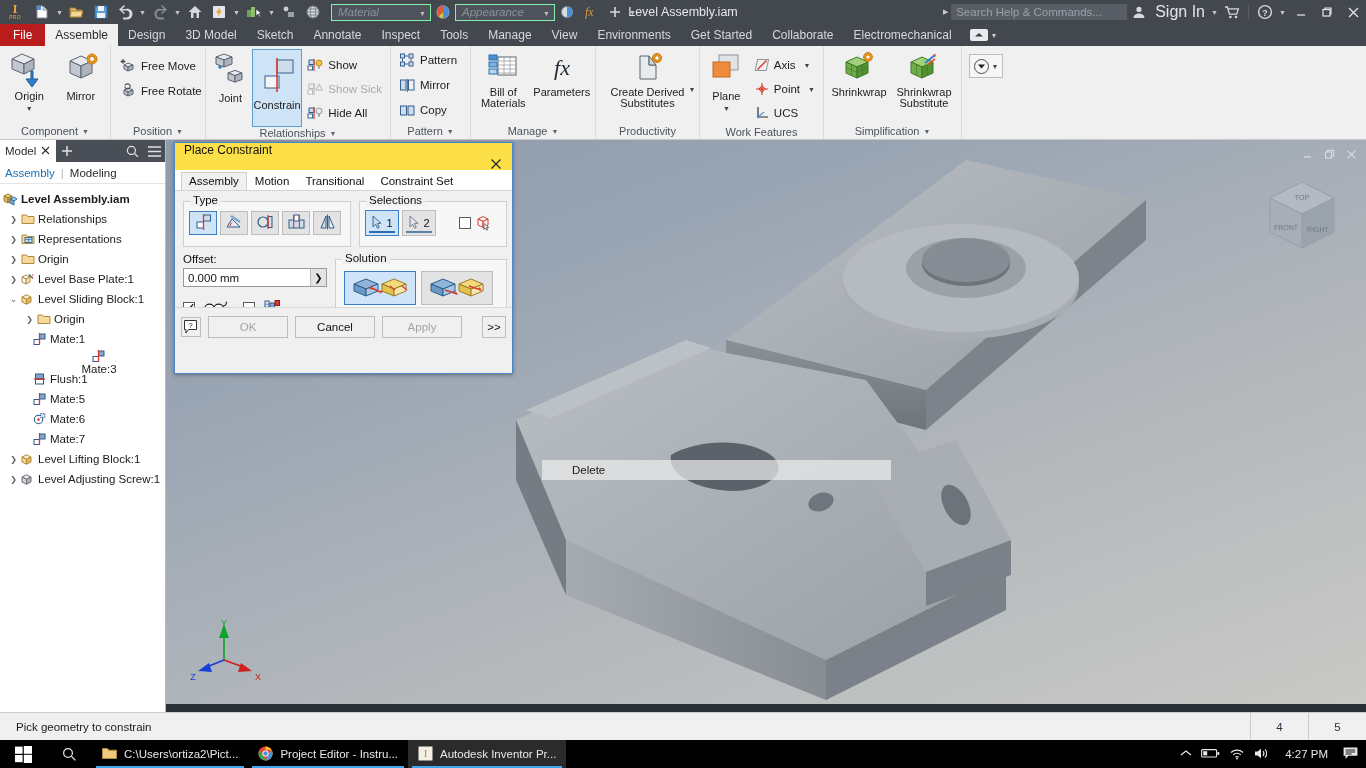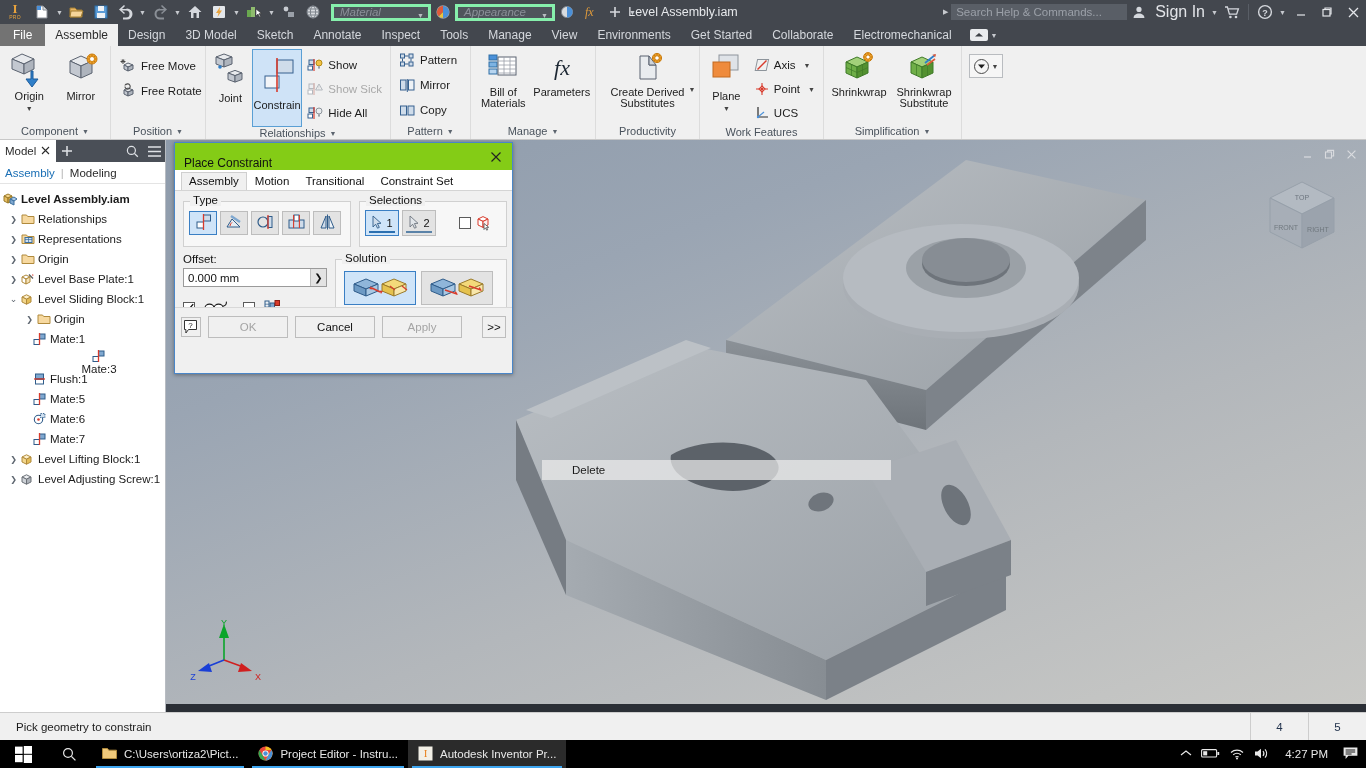--- a/index.html
+++ b/index.html
@@ -27,21 +27,21 @@
     width: 24px; height: 22px; display: flex; align-items: center; justify-content: center;
     color: #d8dade;
   }
   .qat-btn svg { display:block; }
   .qat-caret {
     width: 11px; height: 22px; display: flex; align-items: center; justify-content: center;
     color: #c6c9ce; font-size: 7px;
   }
   .qat-sep { width: 1px; height: 16px; background: #595e66; margin: 0 4px; }
   .qat-combo {
-    height: 17px; background: #4f545c; border: 3px solid #86efac;
+    height: 17px; background: #4f545c; border: 1px solid #86efac;
     display: flex; align-items: center; color: #8b9099;
     font-style: italic; font-size: 11.5px; padding-left: 6px; position: relative;
   }
   .qat-combo .dd { position: absolute; right: 4px; top: 5px; color: #b9bcc2; font-size: 7px; }
   .qat-title {
     position: absolute; left: 0; right: 0; text-align: center;
     color: #e6e8eb; font-size: 12.5px; top: 5px;
   }
   .qat-right { position: absolute; right: 0; top: 0; height: 24px; display: flex; align-items: center; }
   .qat-search {
@@ -52,21 +52,21 @@
   .winbtn { width: 26px; height: 24px; display:flex; align-items:center; justify-content:center; color:#e4e6ea; }
 
   
   .rtabs {
     position: absolute; left: 0; top: 24px; width: 1366px; height: 22px;
     background: #43474e; display: flex; align-items: stretch; font-size: 12px;
   }
   .rtab {
     padding: 0 10px; display: flex; align-items: center; color: #d5d8dd; white-space: nowrap;
   }
-  .rtab.file { background: #737373; color: #fff; padding: 0 13px; font-weight: normal; }
+  .rtab.file { background: #b91c1c; color: #fff; padding: 0 13px; font-weight: normal; }
   .rtab.active { background: #f0f0f0; color: #2b2b2b; }
   .rtab-caretbox { display:flex; align-items:center; gap:3px; padding-left: 8px; }
   .rtab-pill {
     width: 18px; height: 12px; border-radius: 2px; background: #e9ebee;
     display:flex; align-items:center; justify-content:center;
   }
 
   
   .ribbon {
     position: absolute; left: 0; top: 46px; width: 1366px; height: 94px;
@@ -182,22 +182,22 @@
   .tb-tray { margin-left: auto; display:flex; align-items:center; gap: 9px; padding-right: 8px; }
   .tb-clock { padding: 0 6px; }
 
   
   .dlg {
     position: absolute; left: 174px; top: 142px; width: 339px; height: 232px;
     background: #f0f0f0; border: 1px solid #4a86c8; font-size: 11.5px; color: #111;
     box-shadow: 0 1px 4px rgba(0,0,0,.35);
   }
   .dlg-title {
-    height: 27px; background: #84cc16; display:flex; align-items:flex-end;
-    padding-left: 9px; font-size: 12px; color: #111;
+    height: 27px; background: #fde047; display:flex; align-items:flex-start;
+    padding-left: 9px; font-size: 12px; color: #111; flex-direction: column;
   }
   .dlg-close { margin-left:auto; width: 32px; height: 27px; display:flex; align-items:center; justify-content:center; font-size: 13px; color:#222; }
   .dlg-tabs { height: 20px; display: flex; align-items: flex-end; padding-left: 6px; background: #fff; }
   .dlg-tab {
     padding: 2px 7px 3px; font-size: 11.5px; color: #111; border: 1px solid transparent; border-bottom: none;
   }
   .dlg-tab.active { background: #f0f0f0; border-color: #cfcfcf; }
   .dlg-body { position: relative; background: #f0f0f0; height: 155px; border-top: 1px solid #d4d4d4;}
   .fieldset {
     position: absolute; border: 1px solid #d0d0d0; background: #f7f7f7;

